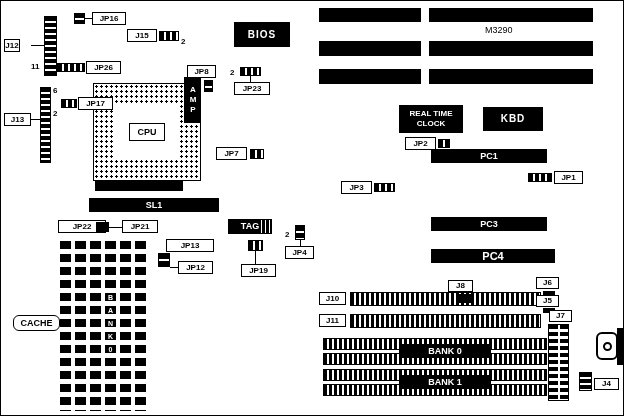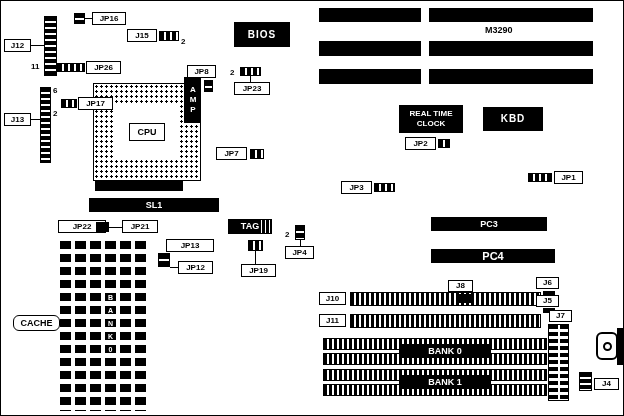--- a/index.html
+++ b/index.html
@@ -43,31 +43,31 @@
 <body>
 
 <div class="board">
 
   <div class="isa" style="left:318px;top:7px;width:102px;height:14px"></div>
   <div class="isa" style="left:428px;top:7px;width:164px;height:14px"></div>
   <div class="isa" style="left:318px;top:40px;width:102px;height:15px"></div>
   <div class="isa" style="left:428px;top:40px;width:164px;height:15px"></div>
   <div class="isa" style="left:318px;top:68px;width:102px;height:15px"></div>
   <div class="isa" style="left:428px;top:68px;width:164px;height:15px"></div>
-  <div class="num" style="left:484px;top:25px;font-size:9px;font-weight:bold">M3290</div>
+  <div class="num" style="left:484px;top:25px;font-size:9px;font-weight:normal">M3290</div>
 
   <div class="blk" style="left:233px;top:21px;width:56px;height:25px;font-size:10px;letter-spacing:1px">BIOS</div>
 
   <div class="pin-v" style="left:73px;top:12px;width:11px;height:11px"></div>
   <div class="line" style="left:84px;top:17px;width:7px;height:1px"></div>
   <div class="lbl" style="left:91px;top:11px;width:34px">JP16</div>
 
   <div class="pin-v" style="left:43px;top:15px;width:13px;height:60px"></div>
   <div class="line" style="left:30px;top:44px;width:13px;height:1px"></div>
-  <div class="lbl" style="left:3px;top:38px;width:27px">J12</div>
+  <div class="lbl" style="left:3px;top:38px;width:16px">J12</div>
   <div class="num" style="left:30px;top:62px">11</div>
 
   <div class="lbl" style="left:126px;top:28px;width:30px">J15</div>
   <div class="seg-h" style="left:158px;top:30px;width:20px;height:10px"></div>
   <div class="num" style="left:180px;top:37px">2</div>
 
   <div class="seg-h" style="left:56px;top:62px;width:28px;height:9px"></div>
   <div class="lbl" style="left:85px;top:60px;width:35px">JP26</div>
 
   <div class="lbl" style="left:186px;top:64px;width:29px">JP8</div>
@@ -100,20 +100,21 @@
   <div class="seg-h" style="left:249px;top:148px;width:14px;height:10px"></div>
 
   <div class="blk" style="left:482px;top:106px;width:60px;height:24px;font-size:10px;letter-spacing:1px">KBD</div>
   <div class="blk col" style="left:398px;top:104px;width:64px;height:28px;font-size:8px">
     <span>REAL TIME</span>
     <span>CLOCK</span>
   </div>
 
   <div class="lbl" style="left:404px;top:136px;width:31px">JP2</div>
   <div class="seg-h" style="left:437px;top:138px;width:12px;height:9px"></div>
+  <div class="blk" style="left:430px;top:148px;width:116px;height:14px;font-size:9px">PC1</div>
   <div class="blk" style="left:430px;top:216px;width:116px;height:14px;font-size:9px">PC3</div>
   <div class="blk" style="left:430px;top:248px;width:124px;height:14px;font-size:11px">PC4</div>
 
   <div class="lbl" style="left:340px;top:180px;width:31px">JP3</div>
   <div class="seg-h" style="left:373px;top:182px;width:21px;height:9px"></div>
   <div class="seg-h" style="left:527px;top:172px;width:24px;height:9px"></div>
   <div class="lbl" style="left:553px;top:170px;width:29px">JP1</div>
 
   <div class="blk" style="left:88px;top:197px;width:130px;height:14px;font-size:9px">SL1</div>
   <div class="blk" style="left:227px;top:218px;width:44px;height:15px;font-size:9px">

